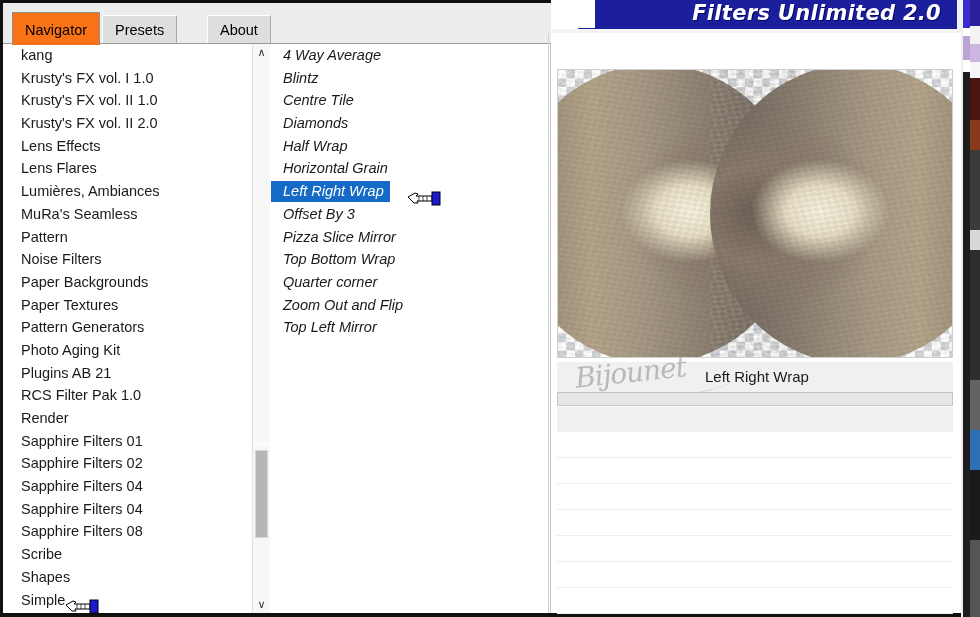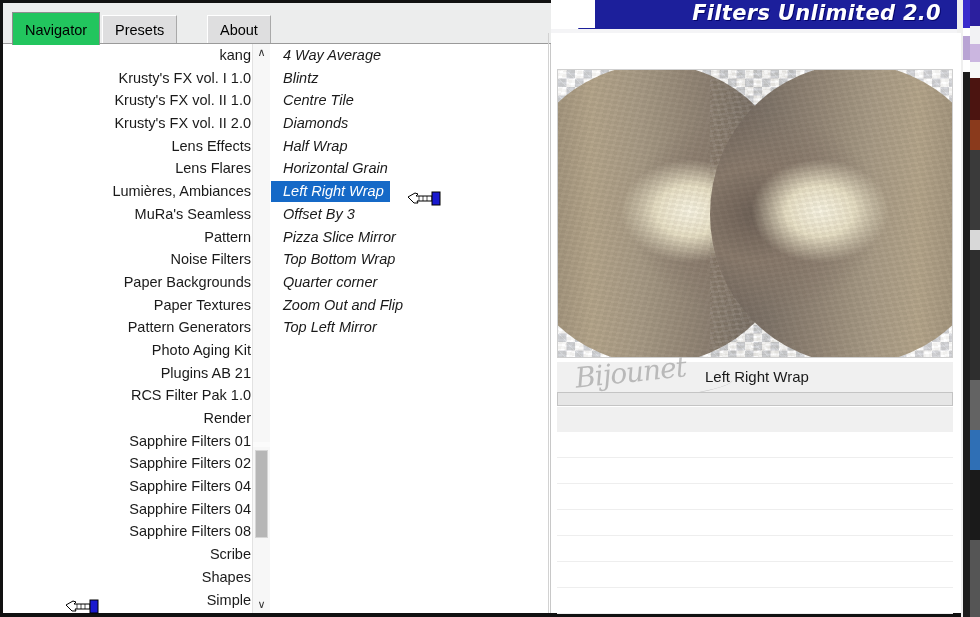--- a/index.html
+++ b/index.html
@@ -141,21 +141,21 @@
     padding:2px 12px 0 12px;
     background:#dededf;
     border-left:1px solid #ffffff;
     border-top:1px solid #ffffff;
     border-right:1px solid #a9a9a9;
     white-space:nowrap;
   }
   .tab.active {
     top:0;
     height:33px;
-    background:#22c55e;
+    background:#f97316;
     border-left:1px solid #8e8e8e;
     border-top:1px solid #8e8e8e;
     border-right:1px solid #8e8e8e;
     padding-top:5px;
     z-index:3;
   }
   #tab-navigator { left:9px;  }
   #tab-presets   { left:99px; }
   #tab-about     { left:168px;margin-left:36px;}
 
@@ -175,21 +175,20 @@
     box-sizing:border-box;
   }
 
   
   #left-list {
     position:absolute;
     top:0; left:0;
     width:248px; height:569px;
     background:#ffffff;
     overflow:hidden;
-    text-align:right;
   }
   #left-list .row,
   #mid-list .row {
     height:22.7px;
     line-height:22.7px;
     font-size:14.5px;
     color:#1a1a1a;
     padding-left:18px;
     white-space:nowrap;
     position:relative;

